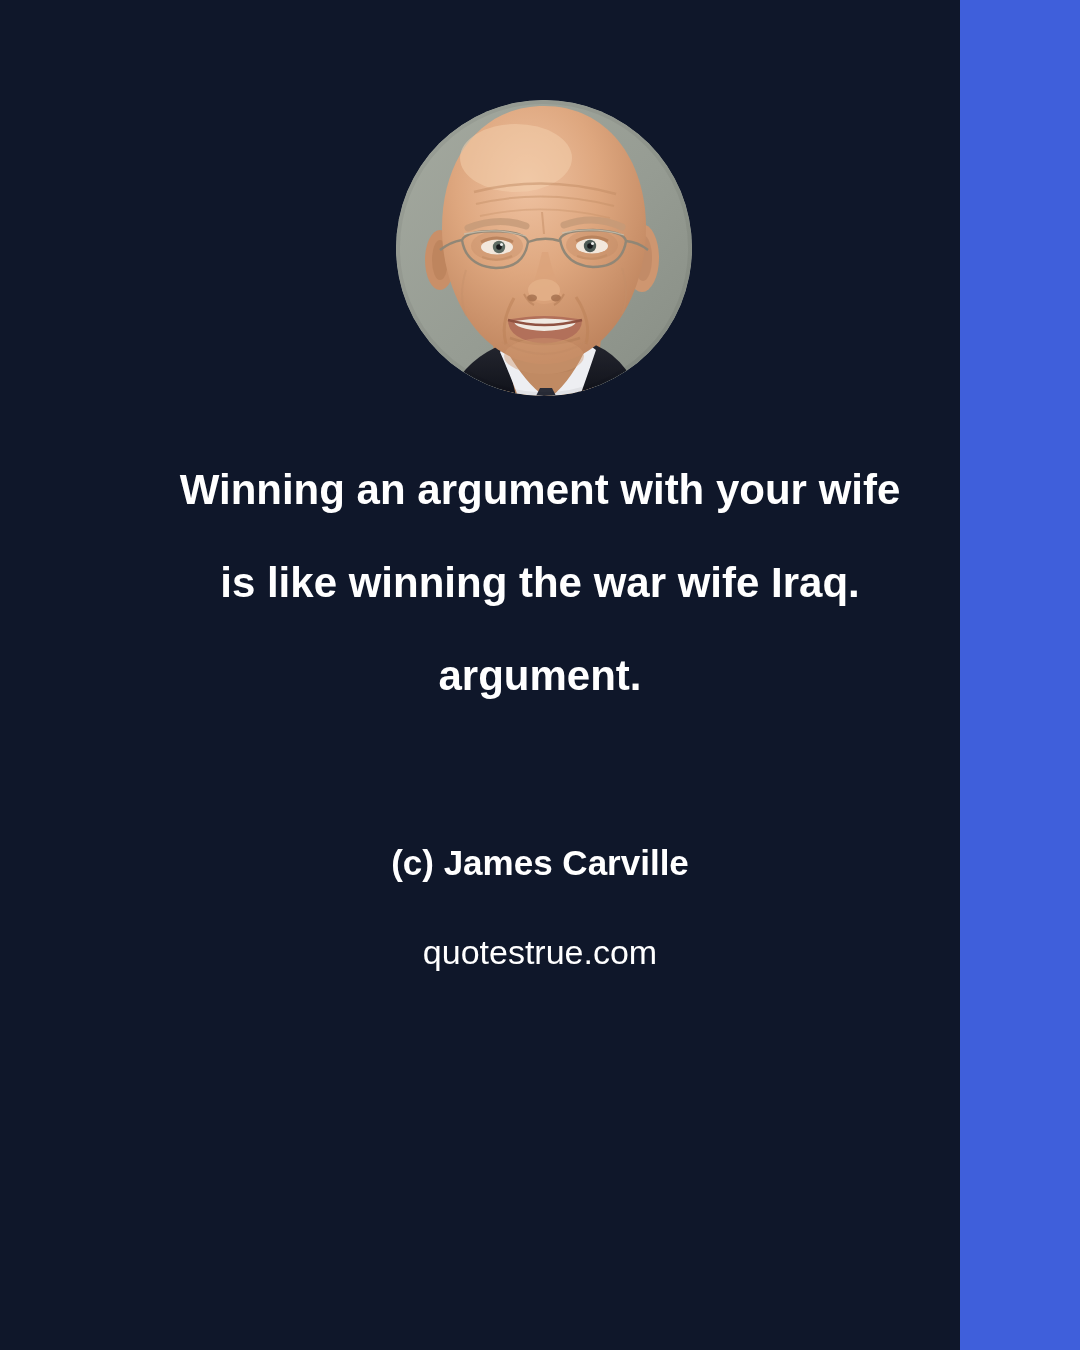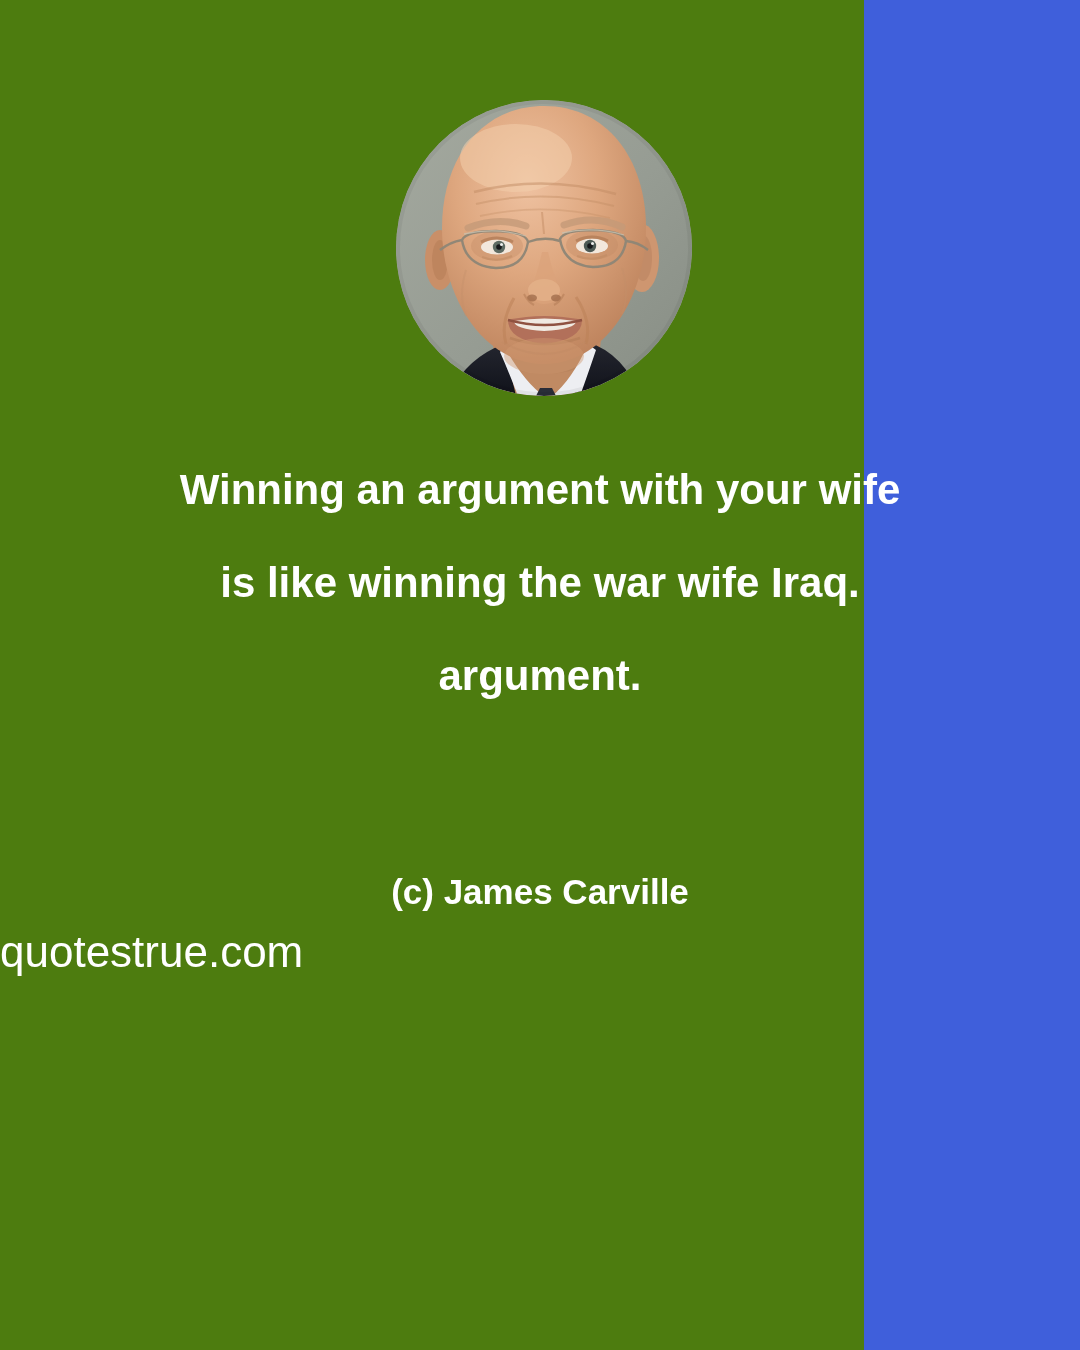--- a/index.html
+++ b/index.html
@@ -11,23 +11,23 @@
   }
 
   body {
     background: #3F5FDB;
     font-family: "Liberation Sans", sans-serif;
     overflow: hidden;
   }
 
   .card {
     position: relative;
-    width: 864px;
+    width: 960px;
     height: 1350px;
-    background: #4d7c0f;
+    background: #0f172a;
   }
 
   
   .portrait-wrap {
     position: absolute;
     left: 396px;
     top: 100px;
     width: 296px;
     height: 296px;
     border-radius: 50%;
@@ -60,31 +60,30 @@
     position: absolute;
     left: 0;
     top: 840px;
     width: 1080px;
     text-align: center;
     color: #ffffff;
     font-size: 35px;
     font-weight: bold;
     line-height: 46px;
     white-space: nowrap;
-    margin-top: 29px;
   }
 
   .source {
     position: absolute;
     left: 0;
     top: 929px;
     width: 1080px;
-    text-align: left;
+    text-align: center;
     color: #ffffff;
-    font-size: 44px;
+    font-size: 34px;
     font-weight: normal;
     line-height: 46px;
     white-space: nowrap;
   }
 </style>
 </head>
 <body>
 
 <div class="card">
 

